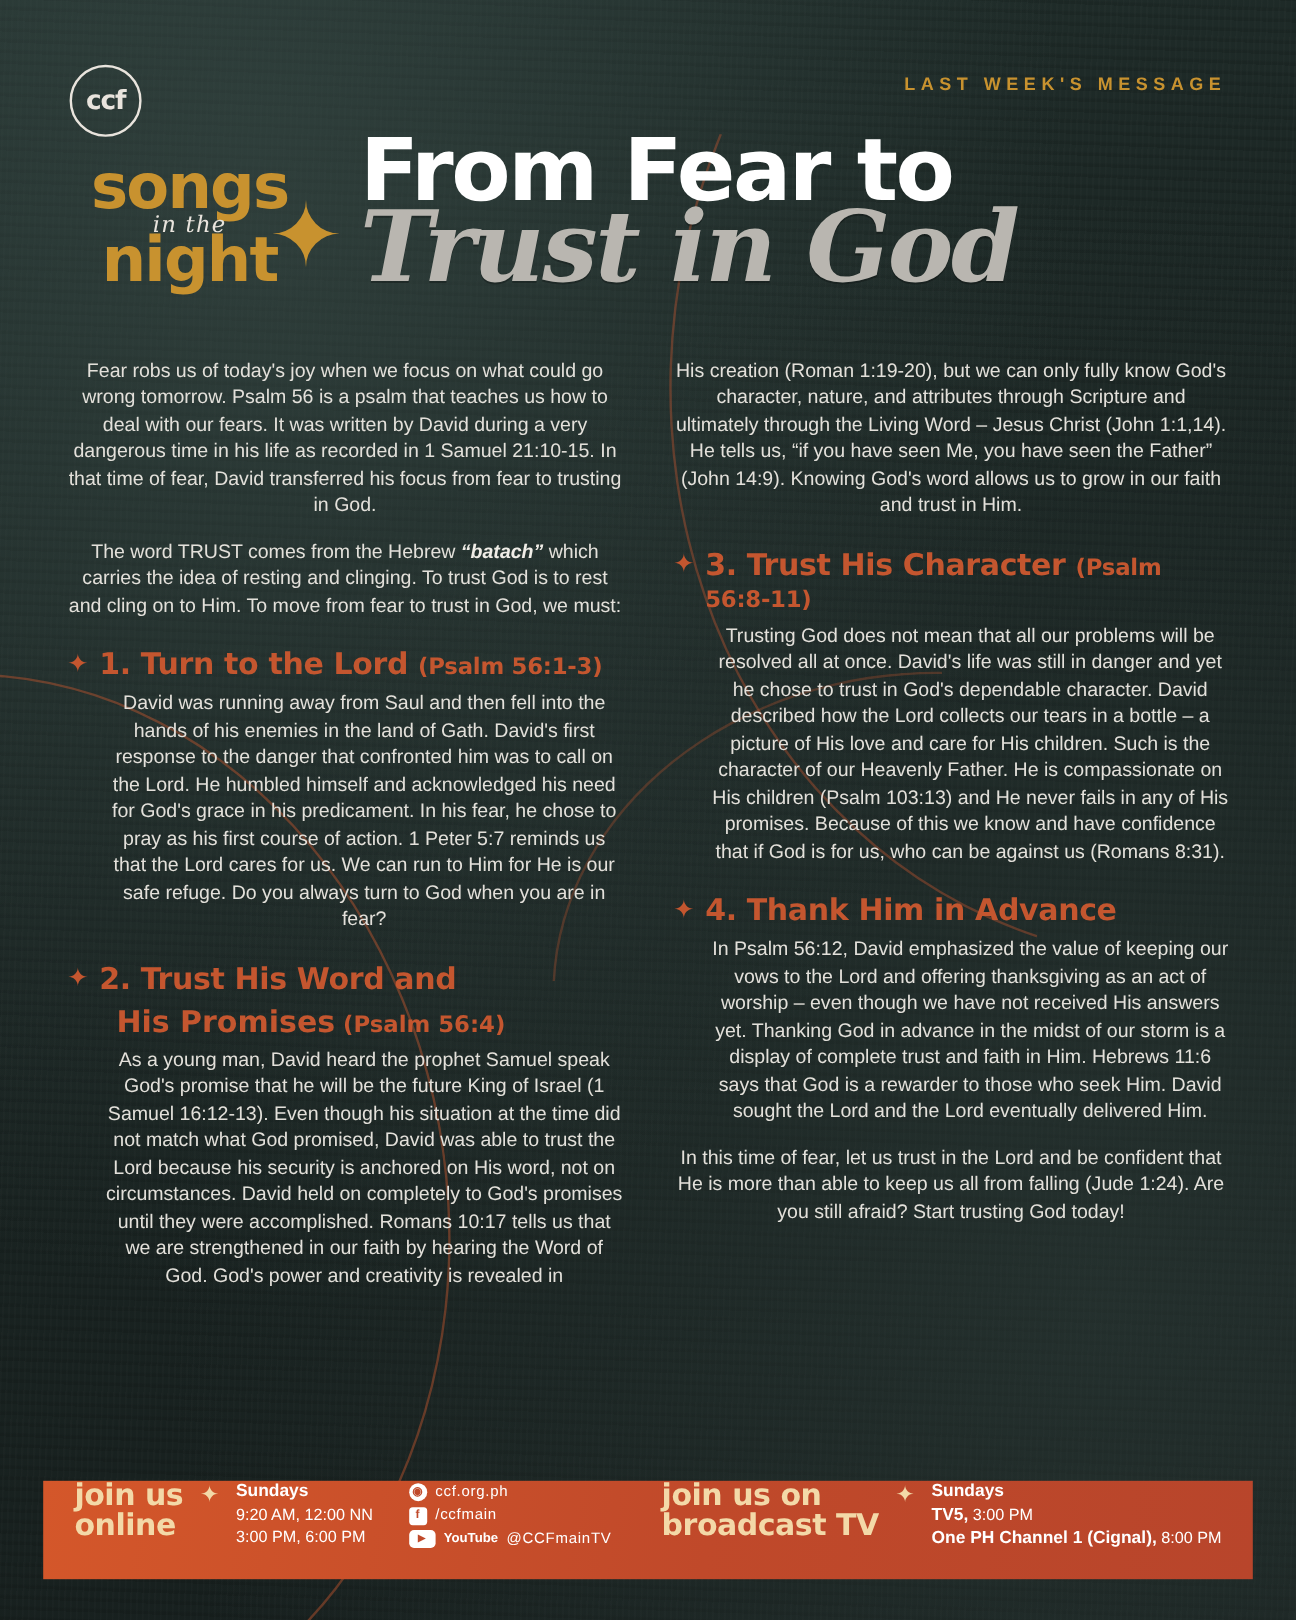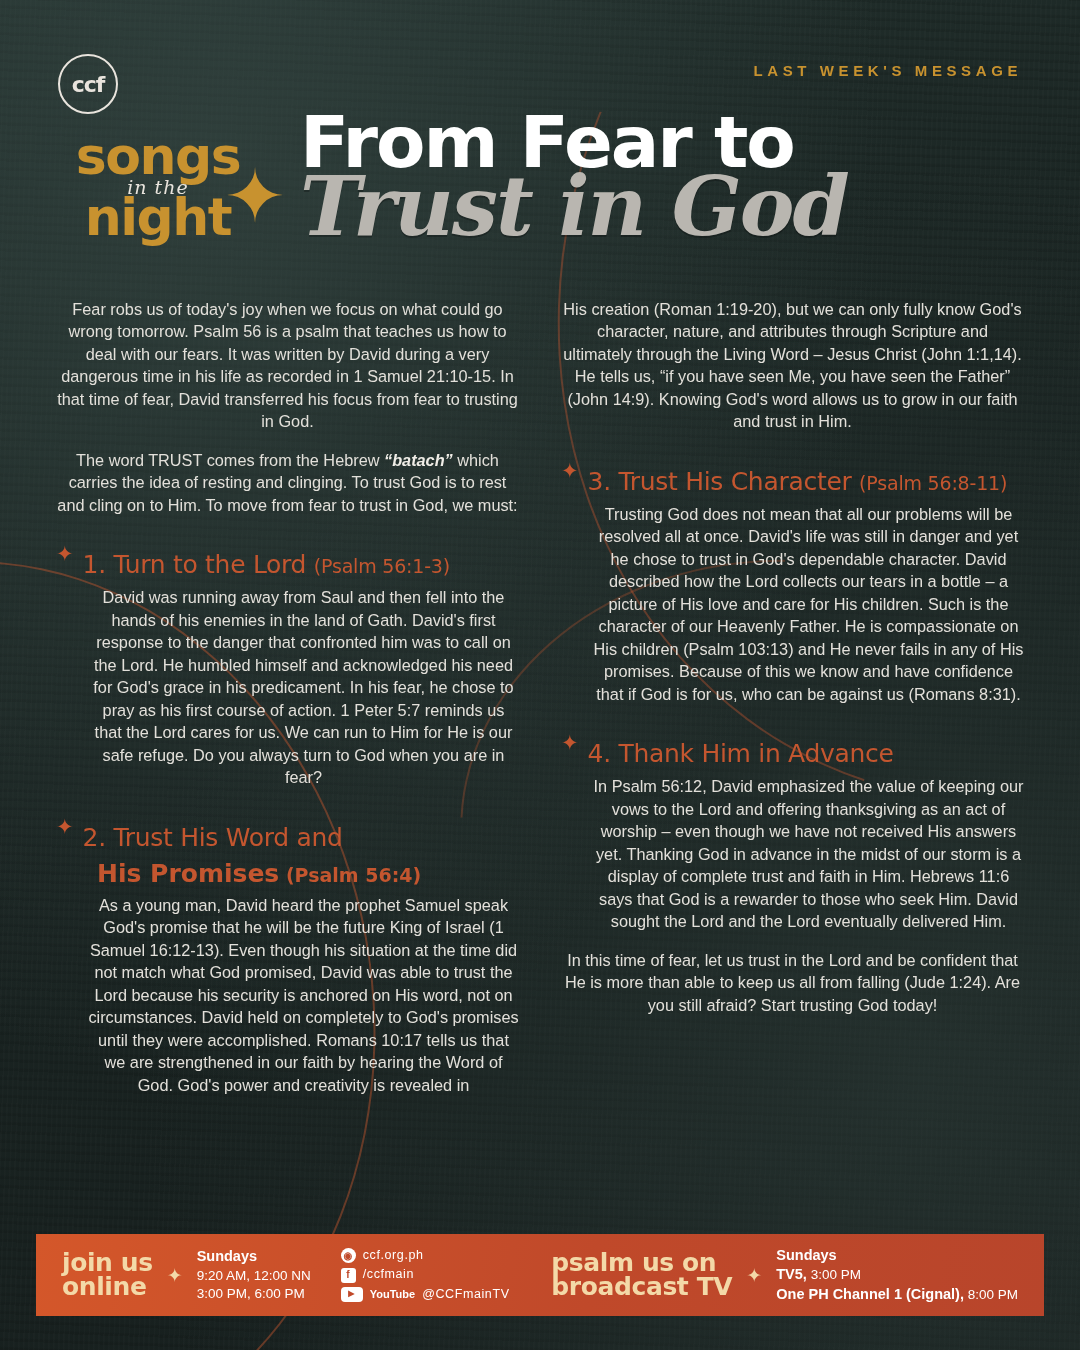--- a/index.html
+++ b/index.html
@@ -175,25 +175,24 @@
   }
   .point .spark {
     color: #c4562f;
     font-size: 21px;
     line-height: 1.1;
     margin-top: 2px;
   }
   .point-head {
     color: #c4562f;
     font-size: 25px;
-    font-weight: normal;
+    font-weight: bold;
     letter-spacing: -0.3px;
     line-height: 1.08;
     font-family: "DejaVu Sans", sans-serif;
-    margin-top: 11px;
   }
   .point-head .ref {
     font-size: 19px;
     letter-spacing: -0.2px;
   }
   .ref-sub {
     color: #c4562f;
     font-size: 19px;
     font-weight: bold;
     margin: 0 0 6px 41px;
@@ -202,21 +201,21 @@
 
   
   .footer {
     position: absolute;
     left: 36px;
     bottom: 34px;
     width: 1008px;
     height: 82px;
     background: linear-gradient(100deg, #d4572a 0%, #c0492a 55%, #b8452b 100%);
     display: flex;
-    align-items: center;
+    align-items: flex-start;
     padding: 0 26px;
     box-sizing: border-box;
     overflow: hidden;
   }
   .f-title {
     color: #f3d9a8;
     font-size: 25px;
     font-weight: bold;
     line-height: 0.98;
     letter-spacing: -0.4px;
@@ -360,21 +359,21 @@
       <div class="f-soc-row">
         <span class="soc-ico yt">▶</span>
         <span class="yt-label">YouTube</span>
         <span>@CCFmainTV</span>
       </div>
     </div>
 
     <div class="f-sep"></div>
 
     <div class="f-title">
-      <div>psalm us on</div>
+      <div>join us on</div>
       <div>broadcast TV</div>
     </div>
 
     <span class="f-spark">✦</span>
 
     <div class="f-times">
       <b>Sundays</b>
       <div><b>TV5,</b><span> 3:00 PM</span></div>
       <div><b>One PH Channel 1 (Cignal),</b><span> 8:00 PM</span></div>
     </div>

